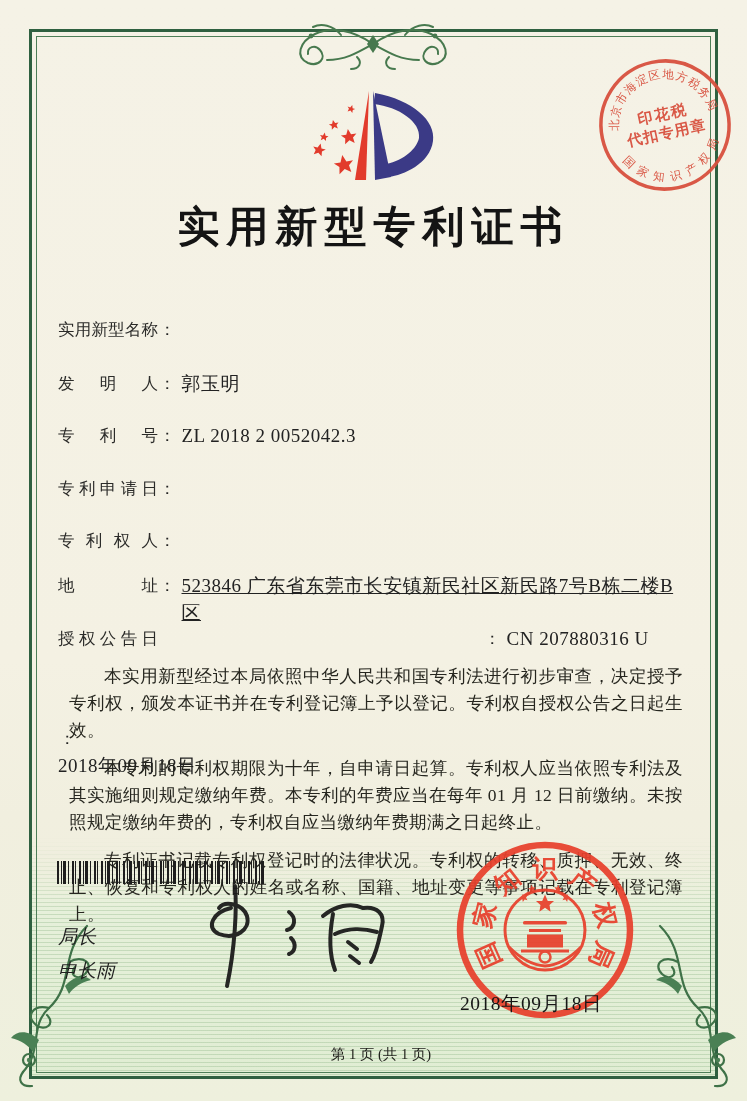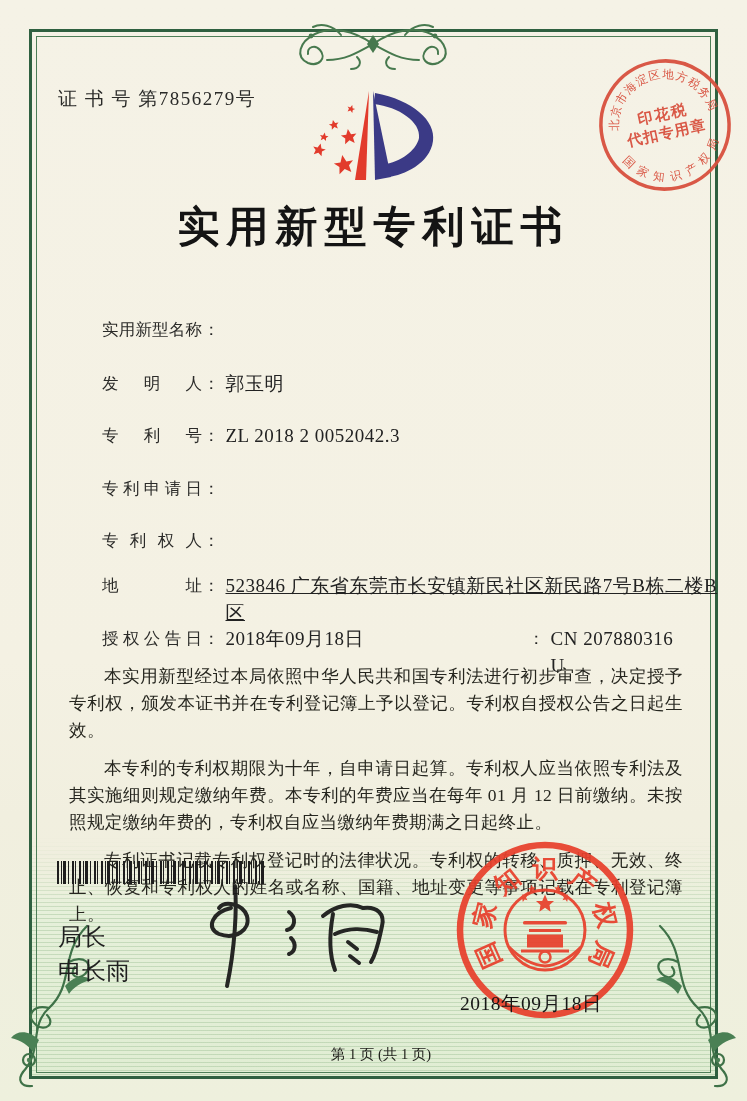--- a/index.html
+++ b/index.html
@@ -27,43 +27,43 @@
   .corner-orn{position:absolute; z-index:3;}
   .corner-orn.left{left:7px; top:922px;}
   .corner-orn.right{right:7px; top:922px; transform:scaleX(-1);}
   .cert-number{position:absolute; left:58px; top:86px; z-index:4;
     font-size:19px; letter-spacing:1.5px; color:#2a2a28;}
   .logo{position:absolute; left:295px; top:76px; z-index:4;}
   .title{position:absolute; left:0; right:0; top:199px; z-index:4;
     text-align:center; font-size:42px; font-weight:bold; letter-spacing:7px; color:#141414;}
   
   .frow{position:absolute; left:58px; z-index:4; display:flex; align-items:flex-start;
-    font-size:19px; line-height:27px;margin-left:44px;}
+    font-size:19px; line-height:27px;}
   .flabel{display:inline-block; width:100px; font-size:16.5px; line-height:27px;
     text-align:justify; text-align-last:justify; color:#2b2b29; flex:0 0 100px;}
   .fcolon{font-size:16.5px; padding:0 6px 0 1px; flex:0 0 auto;}
   .fvalue{letter-spacing:0.5px; color:#222;}
   .fvalue.addr{width:500px;text-decoration:underline;}
   .grant2{position:absolute; left:425px; top:0; display:flex; align-items:flex-start;
     font-size:19px; line-height:27px;}
   .grant2 .glabel{font-size:16.5px; line-height:27px; letter-spacing:1px;}
   
   .paras{position:absolute; left:58px; top:652px; width:636px; z-index:4;}
   .paras p{margin:11px; text-indent:2em; font-size:17.5px; line-height:27px;
     letter-spacing:0.4px; color:#26261f; text-align:justify;}
   .barcode{position:absolute; left:57px; top:861px; width:209px; height:23px; z-index:4;
     background:repeating-linear-gradient(90deg,
       #1e1e1e 0 2px, rgba(0,0,0,0) 2px 4px,
       #1e1e1e 4px 5px, rgba(0,0,0,0) 5px 6px,
       #1e1e1e 6px 9px, rgba(0,0,0,0) 9px 11px,
       #1e1e1e 11px 12px, rgba(0,0,0,0) 12px 15px,
       #1e1e1e 15px 17px, rgba(0,0,0,0) 17px 18px,
       #1e1e1e 18px 19px, rgba(0,0,0,0) 19px 22px);}
-  .director{position:absolute; left:58px; top:920px; z-index:4; font-size:24px;
-    line-height:34px; color:#1f1f1f;}
+  .director{position:absolute; left:58px; top:920px; z-index:4; font-size:19px;
+    line-height:34px; color:#1f1f1f;font-style:italic;}
   .signature{position:absolute; left:185px; top:878px; z-index:5;}
   .seal{position:absolute; left:451px; top:836px; z-index:4; opacity:0.93;}
   .seal-date{position:absolute; left:460px; top:990px; z-index:6; font-size:19.5px;
     letter-spacing:0.5px; color:#161616;}
   .tax-stamp{position:absolute; left:593px; top:53px; z-index:4; opacity:0.95;}
   .footer{position:absolute; left:15px; right:0; top:1045px; z-index:4;
     text-align:center; font-size:14.5px; color:#20201c;}
 </style>
 </head>
 <body>
@@ -119,21 +119,20 @@
       <path d="M16,150 c-6,8 -2,15 9,14"></path>
       <circle cx="22" cy="138" r="6"></circle>
     </g>
     <g fill="#4a8054">
       <circle cx="22" cy="138" r="2.2"></circle>
       <path d="M32,118 C22,108 10,108 4,116 C14,118 22,124 26,130 Z"></path>
       <path d="M58,64 C66,54 78,52 84,58 C74,60 66,66 62,72 Z"></path>
     </g>
   </svg>
 
-  <div class="cert-number">证 书 号 第7856279号</div>
 
   <svg class="logo" width="160" height="118" viewBox="0 0 160 118">
     <defs>
       <path id="st" d="M0,-10 2.94,-3.09 9.51,-3.09 4.76,1.18 5.88,8.09 0,4 -5.88,8.09 -4.76,1.18 -9.51,-3.09 -2.94,-3.09 Z"></path>
     </defs>
     <g fill="#e23b2c">
       <use href="#st" transform="translate(56,33) scale(0.42) rotate(18)"></use>
       <use href="#st" transform="translate(39,49) scale(0.52) rotate(-12)"></use>
       <use href="#st" transform="translate(29,61) scale(0.45) rotate(10)"></use>
       <use href="#st" transform="translate(54,61) scale(0.82) rotate(-8)"></use>
@@ -169,21 +168,21 @@
   </div>
   <div class="frow" style="top:527px">
     <span class="flabel">专利权人</span>
       <span class="fcolon">：</span>
   </div>
   <div class="frow" style="top:572px">
     <span class="flabel">地址</span>
       <span class="fcolon">：</span>
     <span class="fvalue addr">523846 广东省东莞市长安镇新民社区新民路7号B栋二楼B区</span>
   </div>
-  <div class="frow" style="top:625px; right:55px;">
+  <div class="frow" style="top:625px; right:55px;flex-direction:column;">
     <span class="flabel">授权公告日</span>
       <span class="fcolon">：</span>
     <span class="fvalue">2018年09月18日</span>
     <span class="grant2">
         <span class="fcolon">：</span>
       <span class="fvalue">CN 207880316 U</span>
     </span>
   </div>
 
   <div class="paras">

